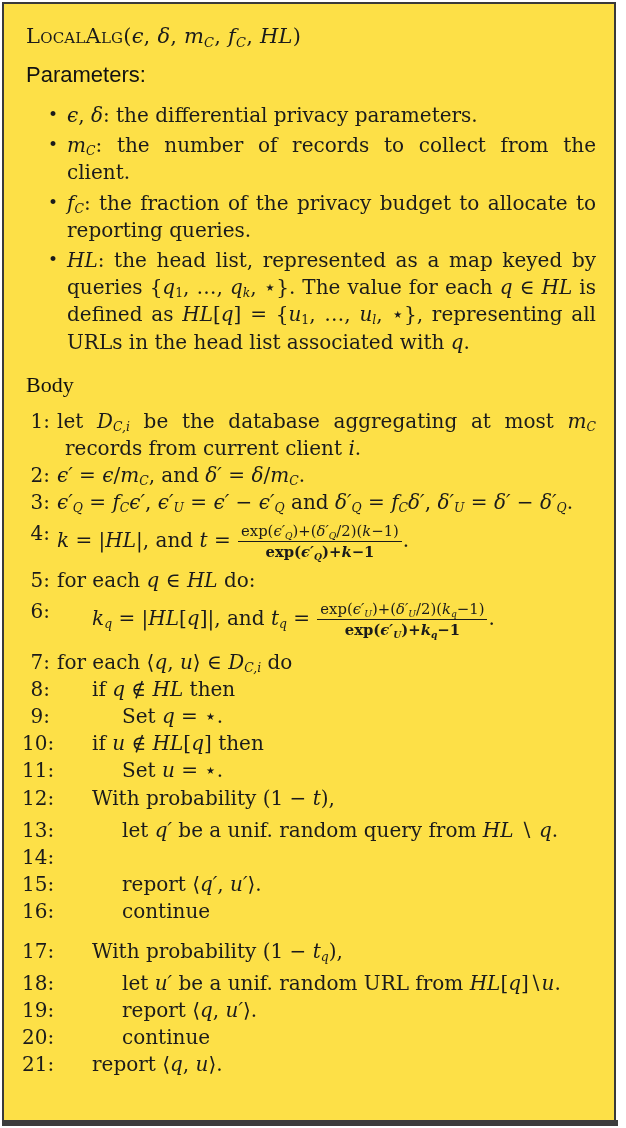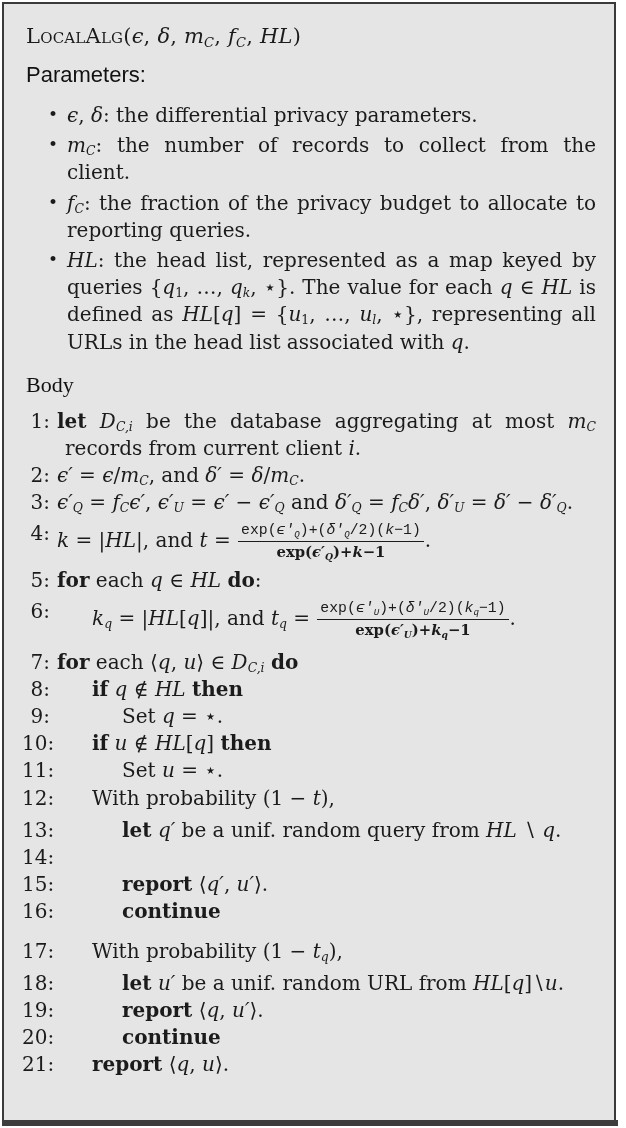--- a/index.html
+++ b/index.html
@@ -11,21 +11,21 @@
     font-family: "DejaVu Serif", serif;
     color: #1b1b1b;
     -webkit-font-smoothing: antialiased;
   }
   .algo-box {
     position: absolute;
     left: 2px; top: 2px;
     width: 614px; height: 1122px;
     box-sizing: border-box;
     border: 2px solid #3a3a3a;
-    background: #e5e5e5;
+    background: #fde047;
     padding: 18px 18px 0 18px;
     overflow: hidden;
   }
   .bottom-rule {
     position: absolute;
     left: 2px; right: 8px; bottom: 2px;
     height: 6px;
     background: #3d3d3d;
   }
   .algo-title {
@@ -66,32 +66,32 @@
   }
   .lcontent {
     flex: 1;
     text-align: justify;
     padding-left: 8px;
     text-indent: -8px;
   }
   .indent-1 .lcontent { margin-left: 35px; }
   .indent-2 .lcontent { margin-left: 65px; }
   i { font-style: italic; }
-  b { font-weight: bold; }
+  b { font-weight: normal; }
   sub { font-size: 0.62em; vertical-align: -0.28em; line-height: 0; }
   .frac {
     display: inline-block;
     vertical-align: middle;
     text-align: center;
     font-size: 0.74em;
     line-height: 1.2;
     margin: 2px 1px;
     text-indent: 0;
   }
-  .fnum { display: block; border-bottom: 1.4px solid #1b1b1b; padding: 0 3px 1px 3px; font-family: Liberation Mono, monospace; }
+  .fnum { display: block; border-bottom: 1.4px solid #1b1b1b; padding: 0 3px 1px 3px; }
   .fden { display: block; padding-top: 1px; font-weight: bold; }
   
   .code-lines .code-line:nth-child(4) { margin: 4px 0 4px 0; }
   .code-lines .code-line:nth-child(6) { margin: 4px 0 6px 0; }
   .code-lines .code-line:nth-child(7) { margin-top: 8px; }
   .code-lines .code-line:nth-child(13) { margin-top: 5px; }
   .code-lines .code-line:nth-child(17) { margin-top: 12px; }
   .code-lines .code-line:nth-child(18) { margin-top: 5px; }
 </style>
 </head>

